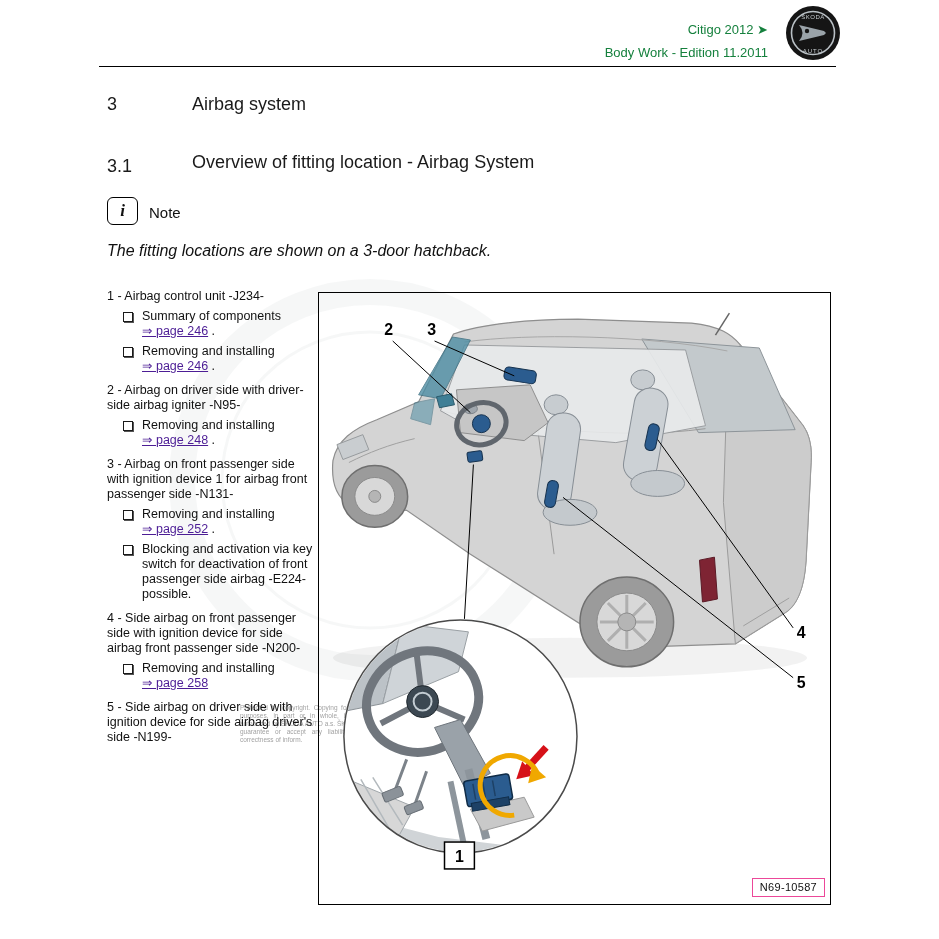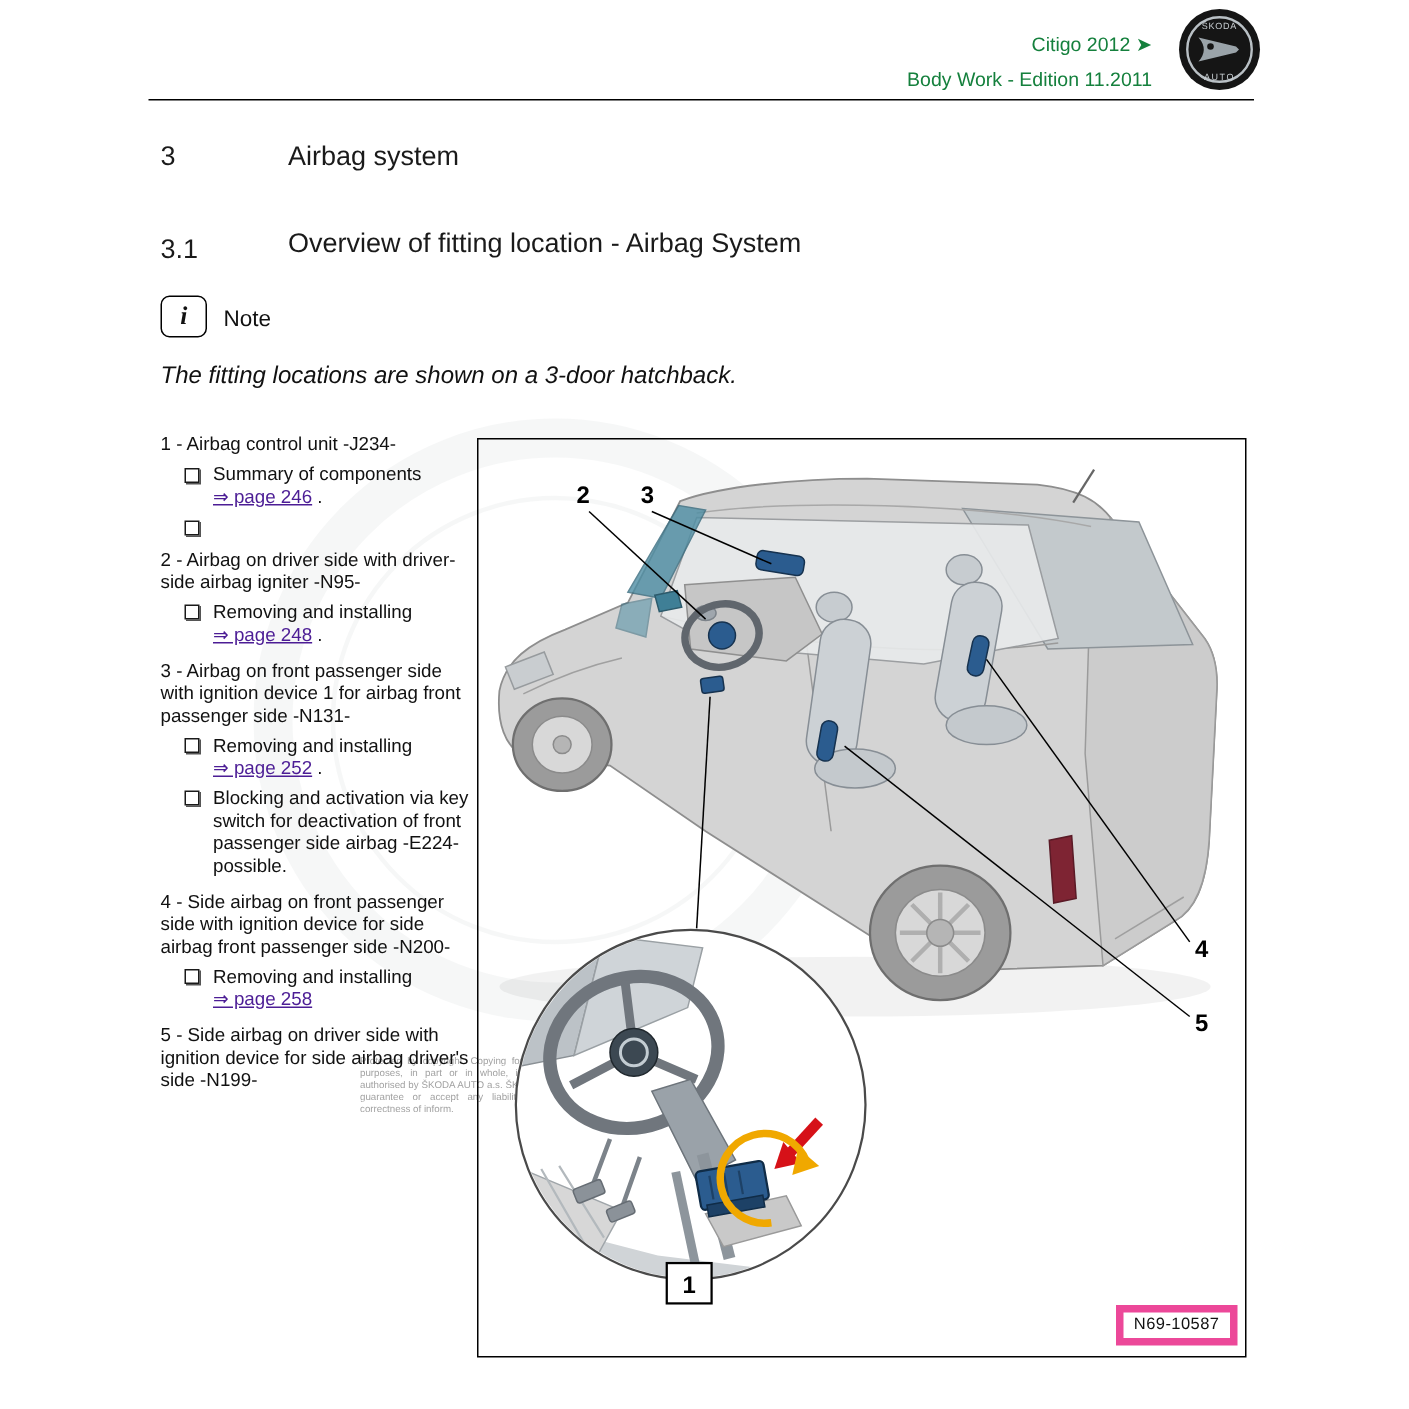--- a/index.html
+++ b/index.html
@@ -23,21 +23,21 @@
   .ilabel{margin-bottom:5px;}
   .bullet{display:flex;margin-bottom:5px;}
   .chk{flex:0 0 auto;width:8px;height:8px;border:1.3px solid #1a1a1a;background:#fff;
        box-shadow:1px 1px 0 #555;margin:2.5px 9px 0 16px;}
   .btxt{flex:1;}
   .plink{color:#4c1d95;text-decoration:underline;cursor:pointer;white-space:nowrap;}
   
   .figure{position:absolute;left:318px;top:292px;width:513px;height:613px;
           border:1.5px solid #000;box-sizing:border-box;}
   .figsvg{position:absolute;left:0;top:0;width:100%;height:100%;}
-  .fignum{position:absolute;right:5px;bottom:7px;border:5px solid #ec4899;background:#fff;
+  .fignum{position:absolute;right:5px;bottom:7px;border:1px solid #ec4899;background:#fff;
           padding:2px 7px 3px;font-size:11px;letter-spacing:.3px;}
   
   .wmtext{font-size:6.5px;line-height:8px;color:#8a8a8a;opacity:.8;width:178px;text-align:justify;}
   .wmring{opacity:1;}
 </style>
 </head>
 <body>
 
 <div id="page">
 
@@ -79,20 +79,24 @@
       <div class="ilabel">1 - Airbag control unit -J234-</div>
       <div class="bullet">
         <span class="chk"></span>
         <div class="btxt">
           <span>Summary of components</span>
           <a class="plink">⇒ page 246</a><span> .</span>
         </div>
       </div>
       <div class="bullet">
         <span class="chk"></span>
+        <div class="btxt">
+          <span>Removing and installing</span>
+          <a class="plink">⇒ page 246</a><span> .</span>
+        </div>
       </div>
     </div>
 
     <div class="item">
       <div class="ilabel">2 - Airbag on driver side with driver-side airbag igniter -N95-</div>
       <div class="bullet">
         <span class="chk"></span>
         <div class="btxt">
           <span>Removing and installing</span>
           <a class="plink">⇒ page 248</a><span> .</span>

